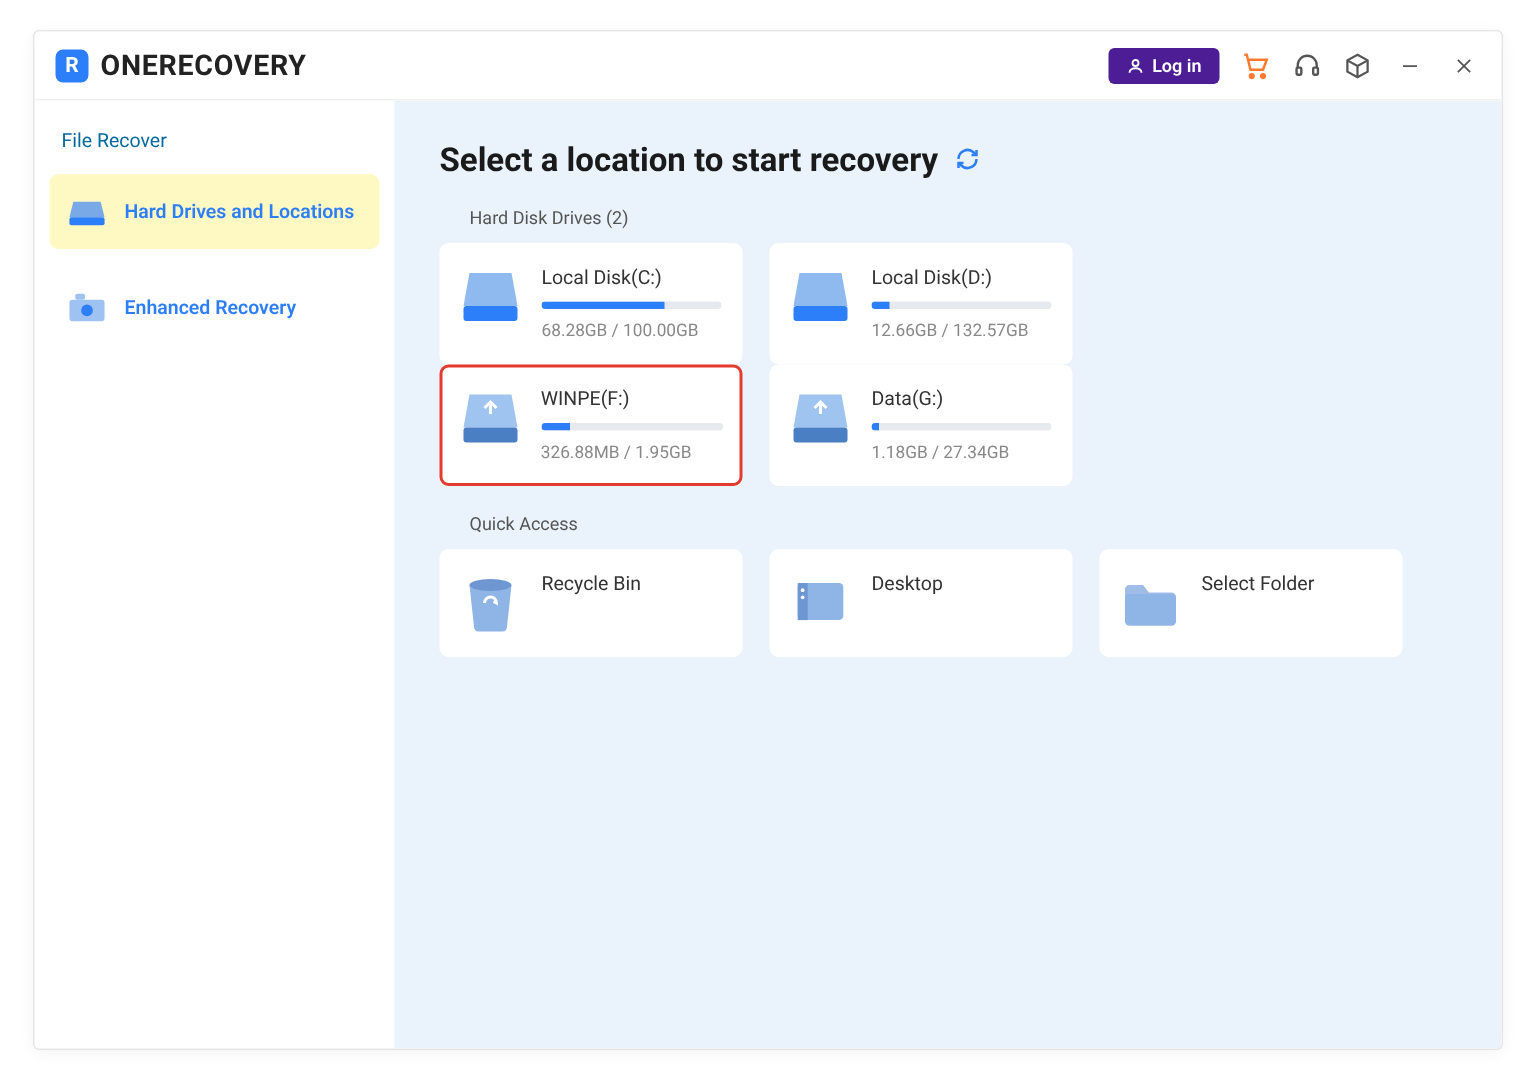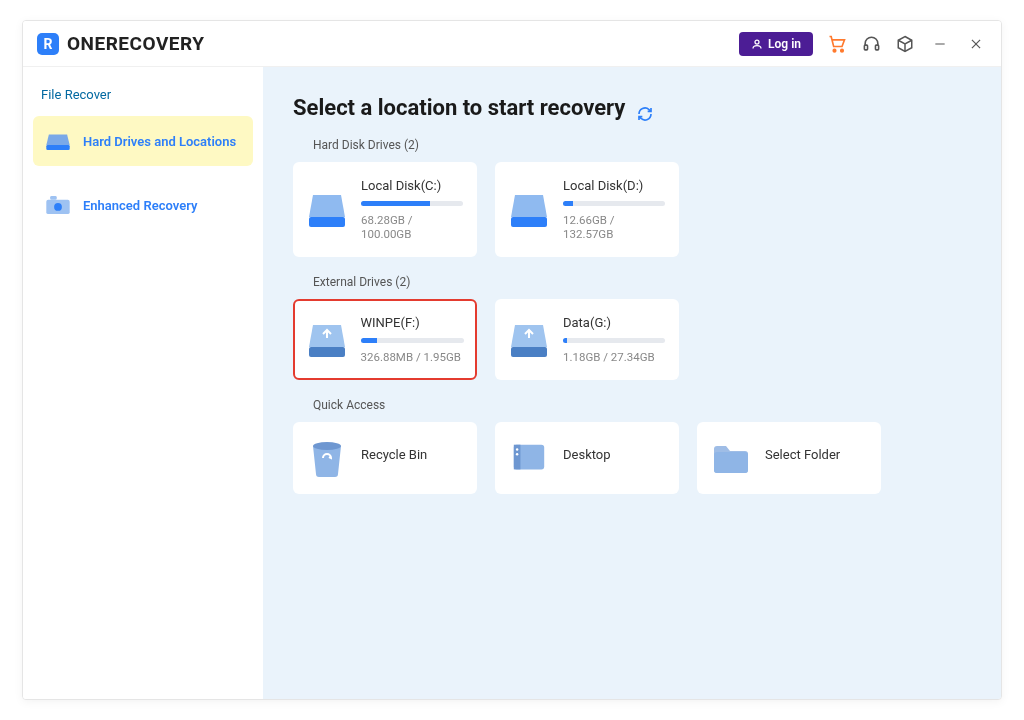--- a/index.html
+++ b/index.html
@@ -110,44 +110,44 @@
     flex: 1;
     background: #eaf3fb;
     padding: 28px 30px;
     overflow: auto;
   }
   .page-title {
     font-size: 22px;
     font-weight: 700;
     color: #1a1a1a;
     display: flex;
-    align-items: flex-end;
+    align-items: flex-start;
     gap: 12px;
   }
   .refresh-icon {
     width: 18px; height: 18px;
     cursor: pointer;
     color: #2d7ff9;
   }
   .section-label {
     font-size: 12px;
     color: #555;
     margin: 18px 0 10px 20px;
   }
   .card-row {
     display: flex;
     gap: 18px;
   }
   .card {
-    width: 184px;
+    width: 202px;
     background: #fff;
     border-radius: 6px;
     padding: 16px 14px;
     display: flex;
-    align-items: center;
+    align-items: flex-start;
     gap: 14px;
     cursor: pointer;
   }
   .card.highlight {
     border: 2.5px solid #e43b2f;
     padding: 13.5px 11.5px;
   }
   .drive-icon {
     width: 40px; height: 38px;
     flex-shrink: 0;
@@ -292,21 +292,20 @@
           <div class="card-body">
             <div class="card-title">Local Disk(D:)</div>
             <div class="bar">
                 <div class="bar-fill" style="width:10%"></div>
               </div>
             <div class="card-sub">12.66GB / 132.57GB</div>
           </div>
         </div>
       </div>
 
-      <div class="section-label">External Drives (2)</div>
       <div class="card-row">
         <div class="card highlight">
           <svg class="drive-icon" viewBox="0 0 40 38">
               <path d="M6 4 L34 4 L38 26 L2 26 Z" fill="#9fc4ef"></path>
               <rect x="2" y="26" width="36" height="10" rx="2" fill="#4a7fc4"></rect>
               <path d="M20 9v8M16 13l4-4 4 4" stroke="#fff" stroke-width="2" fill="none"></path>
             </svg>
           <div class="card-body">
             <div class="card-title">WINPE(F:)</div>
             <div class="bar">

